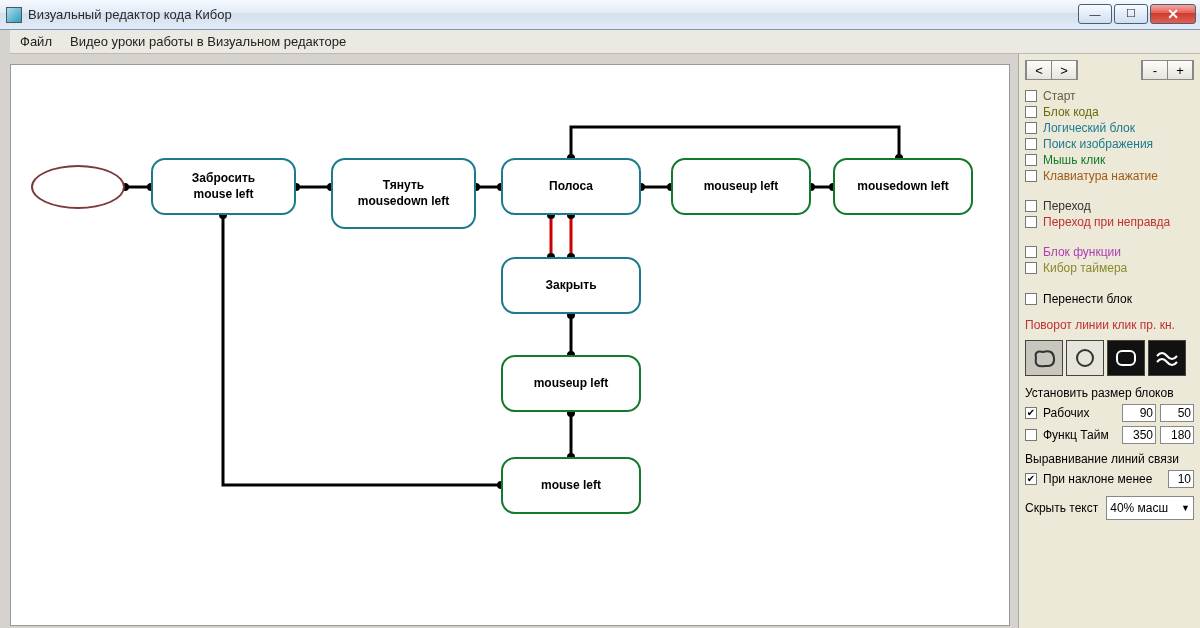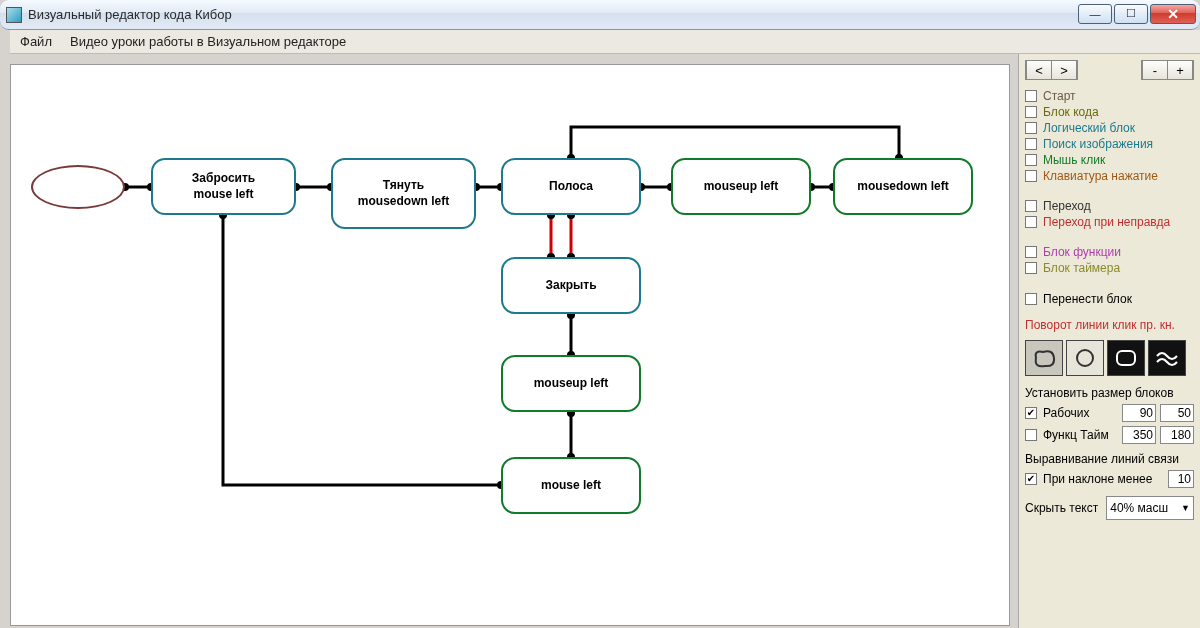--- a/index.html
+++ b/index.html
@@ -1,20 +1,20 @@
 <!DOCTYPE html>
 <html><head>
 <meta charset="utf-8">
 <style>
   * { box-sizing: border-box; }
   html, body { margin:0; padding:0; font-family: "Tahoma", "Segoe UI", sans-serif; font-size:12px; }
   body { background:#d6d3ce; width:1200px; height:628px; overflow:hidden; }
 
   
-  .titlebar { height:30px; background:linear-gradient(#f5faff,#e2eaf5 45%,#d5e0ef 46%,#e2eaf5); border-bottom:1px solid #7a98bb; display:flex; align-items:center; padding-left:6px;border-radius:9px; }
+  .titlebar { height:30px; background:linear-gradient(#f5faff,#e2eaf5 45%,#d5e0ef 46%,#e2eaf5); border-bottom:1px solid #7a98bb; display:flex; align-items:center; padding-left:6px; }
   .titlebar .appicon { width:16px; height:16px; background:linear-gradient(135deg,#aadeee,#2d9cc0); margin-right:6px; border:1px solid #555; }
   .titlebar .title { flex:1; color:#2a2a2a; font-size:13px; }
   .winbtns { display:flex; height:22px; margin-right:4px; gap:2px;}
   .winbtn { width:34px; height:20px; border:1px solid #4b5f77; border-radius:3px; background:linear-gradient(#f8fbff,#cfe0f1); display:flex; align-items:center; justify-content:center; font-size:11px; color:#223; }
   .winbtn.close { width:46px; background:linear-gradient(#f7a7a1,#e06055 45%,#cf3b2e 46%,#e06055); color:#fff; font-weight:bold; font-size:14px;}
   
   
   .menubar { height:24px; background:#ece9e2; display:flex; align-items:center; padding-left:10px; gap:18px; border-bottom:1px solid #bfbab2; font-size:13px; color:#222;margin-left:10px; }
 
   
@@ -194,21 +194,21 @@
         </div>
       </div>
     <div style="height:6px"></div>
     <div id="funcs-list" class="section-tight">
         <div class="chk">
           <span class="chkbox"></span>
           <span class="lbl" style="color:#b040b0">Блок функции</span>
         </div>
         <div class="chk">
           <span class="chkbox"></span>
-          <span class="lbl" style="color:#8a8a2a">Блок таймера</span>
+          <span class="lbl" style="color:#8a8a2a">Кибор таймера</span>
         </div>
       </div>
     <div style="height:6px"></div>
 
     <div class="chk">
       <span class="chkbox"></span>
         <span class="lbl">Перенести блок</span>
     </div>
 
     <div style="color:#c03030; margin-top:6px;">Поворот линии клик пр. кн.</div>

